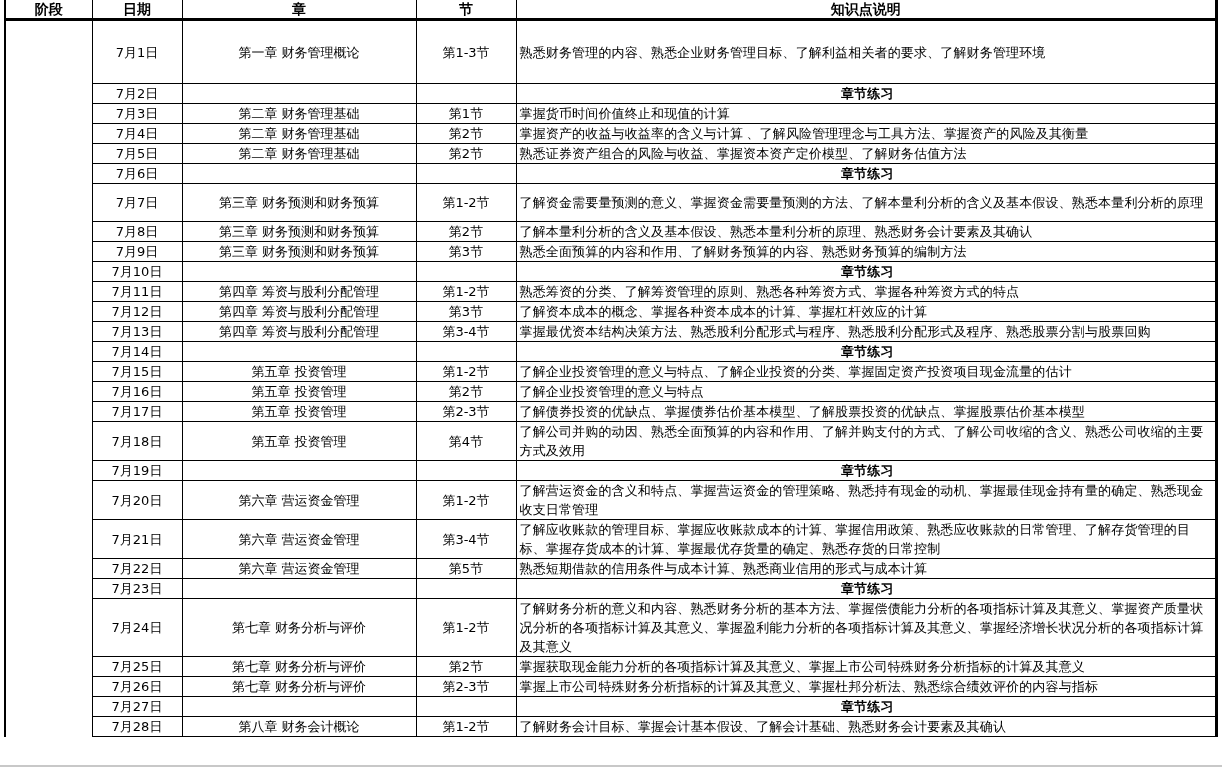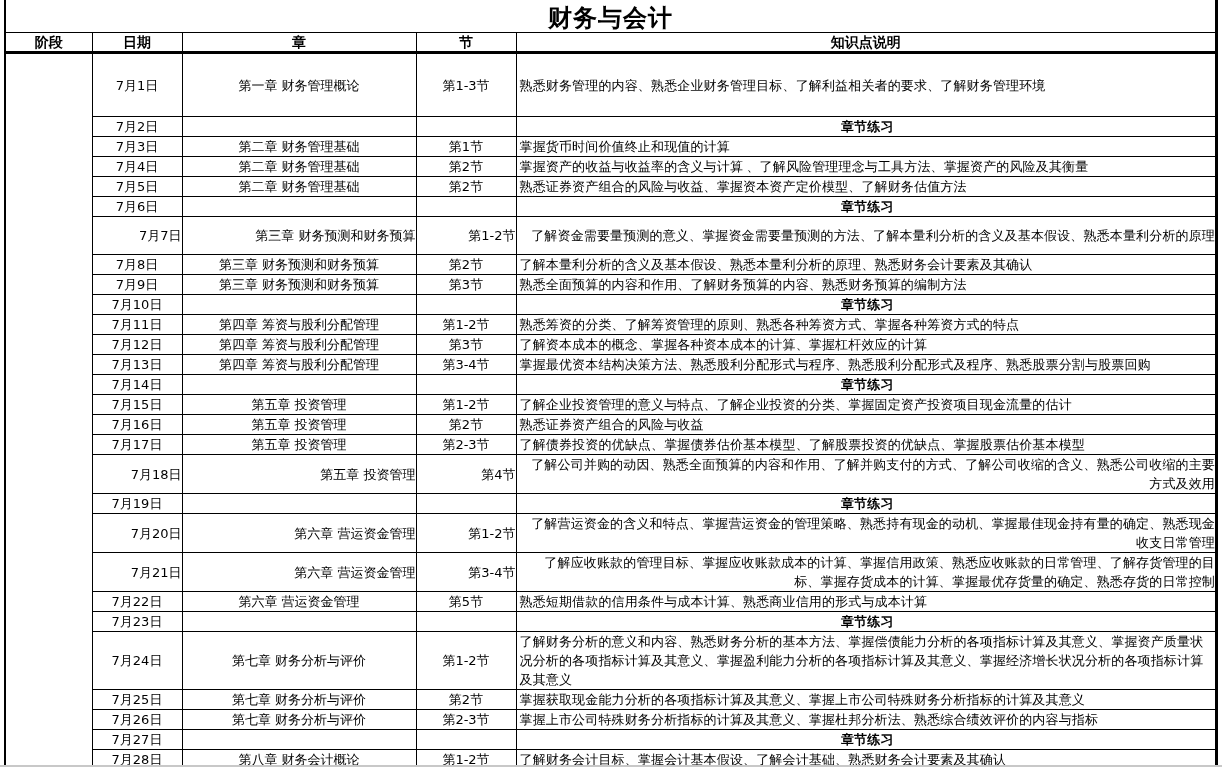--- a/index.html
+++ b/index.html
@@ -77,37 +77,36 @@
     padding-left: 3px !important;
     white-space: normal !important;
     word-break: break-all;
     letter-spacing: 0.15px;
   }
   td.desc.practice {
     font-weight: bold;
     text-align: center;
   }
   tr.h1 td { height: 18px; }
-  tr.h2 td { height: 37px; text-align: right; }
+  tr.h2 td { height: 37px; }
   tr.h3 td { height: 56px; }
   tr.htall td { height: 62px; }
   .bottom-cut {
     position: absolute;
     left: 0;
     top: 765px;
     width: 1222px;
     height: 2px;
     background: #c8c8c8;
   }
 </style>
 </head>
 <body>
 
 <div class="sheet">
-  <div class="title-row">财务与会计</div>
   <table class="grid">
     <colgroup>
       <col class="c-stage">
         <col class="c-date">
         <col class="c-chap">
         <col class="c-sec">
         <col class="c-desc">
     </colgroup>
     <thead>
       <tr>
@@ -207,21 +206,21 @@
         <tr class="h1">
           <td class="date">7月15日</td>
           <td class="chap">第五章 投资管理</td>
           <td class="sec">第1-2节</td>
           <td class="desc">了解企业投资管理的意义与特点、了解企业投资的分类、掌握固定资产投资项目现金流量的估计</td>
         </tr>
         <tr class="h1">
           <td class="date">7月16日</td>
           <td class="chap">第五章 投资管理</td>
           <td class="sec">第2节</td>
-          <td class="desc">熟悉证券资产组合的风险与收益</td>
+          <td class="desc">了解企业投资管理的意义与特点</td>
         </tr>
         <tr class="h1">
           <td class="date">7月17日</td>
           <td class="chap">第五章 投资管理</td>
           <td class="sec">第2-3节</td>
           <td class="desc">了解债券投资的优缺点、掌握债券估价基本模型、了解股票投资的优缺点、掌握股票估价基本模型</td>
         </tr>
         <tr class="h2">
           <td class="date">7月18日</td>
           <td class="chap">第五章 投资管理</td>

